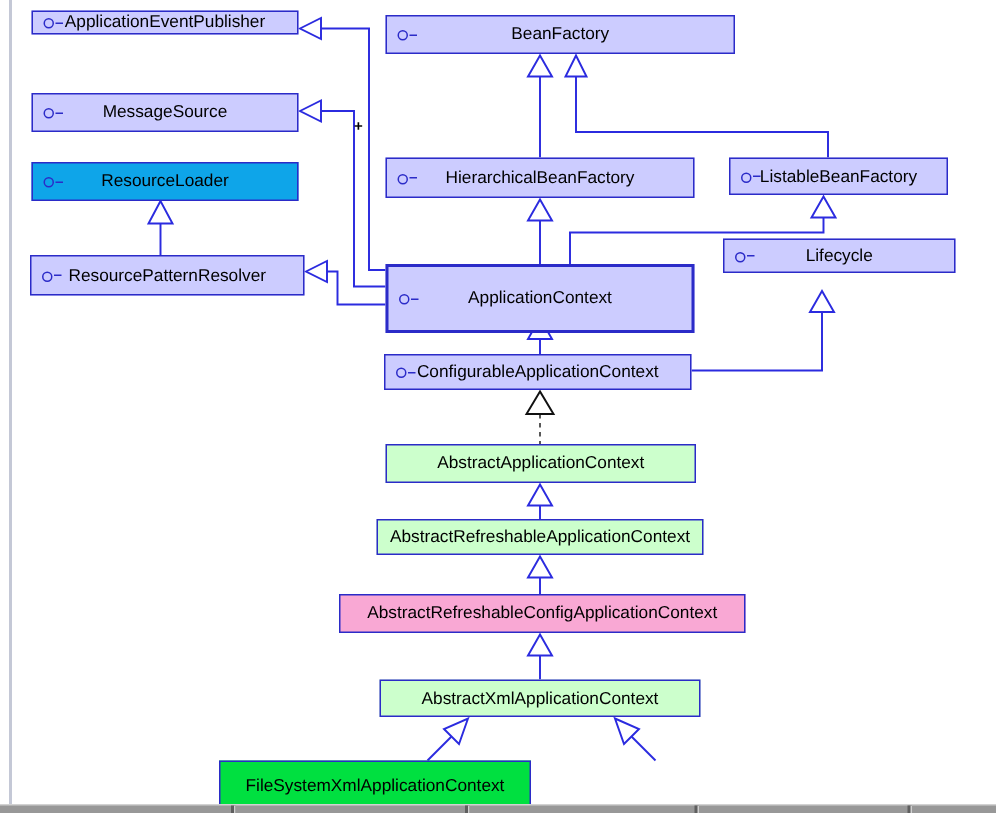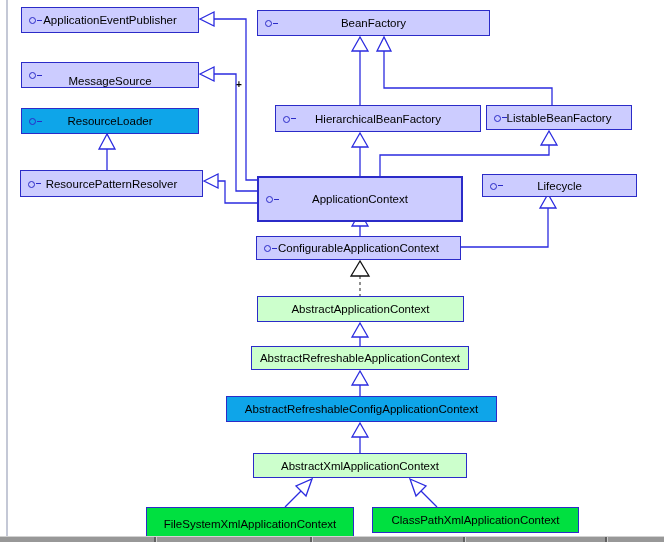--- a/index.html
+++ b/index.html
@@ -91,77 +91,74 @@
         <polyline points="285,507 301,491" fill="none" stroke="#2b2bdf" stroke-width="1.3"></polyline>
         <polygon points="312,479 306,496 296,486" fill="#ffffff" stroke="#2b2bdf" stroke-width="1.3"></polygon>
       </g>
       <g>
         <polyline points="437,507 421,491" fill="none" stroke="#2b2bdf" stroke-width="1.3"></polyline>
         <polygon points="410,479 426,486 416,496" fill="#ffffff" stroke="#2b2bdf" stroke-width="1.3"></polygon>
       </g>
     </svg>
 
   <div id="node-layer">
-      <div class="node" style="left: 21px; top: 7px; width: 178px; height: 26px; background: rgb(204, 204, 255);">
+      <div class="node" style="left: 21px; top: 7px; width: 178px; height: 16px; background: rgb(204, 204, 255);">
         <span class="iface-icon"></span>
         <span class="label">ApplicationEventPublisher</span>
       </div>
       <div class="node" style="left: 257px; top: 10px; width: 233px; height: 26px; background: rgb(204, 204, 255);">
         <span class="iface-icon"></span>
         <span class="label">BeanFactory</span>
       </div>
-      <div class="node" style="left: 21px; top: 62px; width: 178px; height: 26px; background: rgb(204, 204, 255); align-items: flex-end;">
+      <div class="node" style="left: 21px; top: 62px; width: 178px; height: 26px; background: rgb(204, 204, 255);">
         <span class="iface-icon"></span>
         <span class="label">MessageSource</span>
       </div>
       <div class="node" style="left: 21px; top: 108px; width: 178px; height: 26px; background: #0ea5e9;">
         <span class="iface-icon"></span>
         <span class="label">ResourceLoader</span>
       </div>
-      <div class="node" style="left: 257px; top: 105px; width: 206px; height: 27px; background: rgb(204, 204, 255); margin-left: 18px;">
+      <div class="node" style="left: 257px; top: 105px; width: 206px; height: 27px; background: rgb(204, 204, 255);">
         <span class="iface-icon"></span>
         <span class="label">HierarchicalBeanFactory</span>
       </div>
       <div class="node" style="left: 486px; top: 105px; width: 146px; height: 25px; background: rgb(204, 204, 255);">
         <span class="iface-icon"></span>
         <span class="label">ListableBeanFactory</span>
       </div>
       <div class="node" style="left: 20px; top: 170px; width: 183px; height: 27px; background: rgb(204, 204, 255);">
         <span class="iface-icon"></span>
         <span class="label">ResourcePatternResolver</span>
       </div>
       <div class="node thick" style="left: 257px; top: 176px; width: 206px; height: 46px; background: rgb(204, 204, 255);">
         <span class="iface-icon"></span>
         <span class="label">ApplicationContext</span>
       </div>
-      <div class="node" style="left: 482px; top: 174px; width: 155px; height: 23px; background: rgb(204, 204, 255);">
+      <div class="node" style="left: 482px; top: 159px; width: 155px; height: 23px; background: rgb(204, 204, 255);">
         <span class="iface-icon"></span>
         <span class="label">Lifecycle</span>
       </div>
       <div class="node" style="left: 256px; top: 236px; width: 205px; height: 24px; background: rgb(204, 204, 255);">
         <span class="iface-icon"></span>
         <span class="label">ConfigurableApplicationContext</span>
       </div>
       <div class="node" style="left: 257px; top: 296px; width: 207px; height: 26px; background: rgb(204, 255, 204);">
         <span class="label">AbstractApplicationContext</span>
       </div>
       <div class="node" style="left: 251px; top: 346px; width: 218px; height: 24px; background: rgb(204, 255, 204);">
         <span class="label">AbstractRefreshableApplicationContext</span>
       </div>
-      <div class="node" style="left: 226px; top: 396px; width: 271px; height: 26px; background: #0ea5e9; text-align: right;">
+      <div class="node" style="left: 226px; top: 396px; width: 271px; height: 26px; background: #f9a8d4; text-align: right;">
         <span class="label">AbstractRefreshableConfigApplicationContext</span>
       </div>
       <div class="node" style="left: 253px; top: 453px; width: 214px; height: 25px; background: rgb(204, 255, 204);">
         <span class="label">AbstractXmlApplicationContext</span>
       </div>
       <div class="node" style="left: 146px; top: 507px; width: 208px; height: 33px; background: rgb(0, 224, 64);">
         <span class="label">FileSystemXmlApplicationContext</span>
-      </div>
-      <div class="node" style="left: 372px; top: 507px; width: 207px; height: 26px; background: rgb(0, 224, 64);">
-        <span class="label">ClassPathXmlApplicationContext</span>
       </div>
     </div>
 
   <span class="plus-annotation">+</span>
 
   <div class="left-edge"></div>
 
   <div class="bottom-bar">
     <div class="sep" style="left:154px"></div>
     <div class="sep" style="left:310px"></div>

